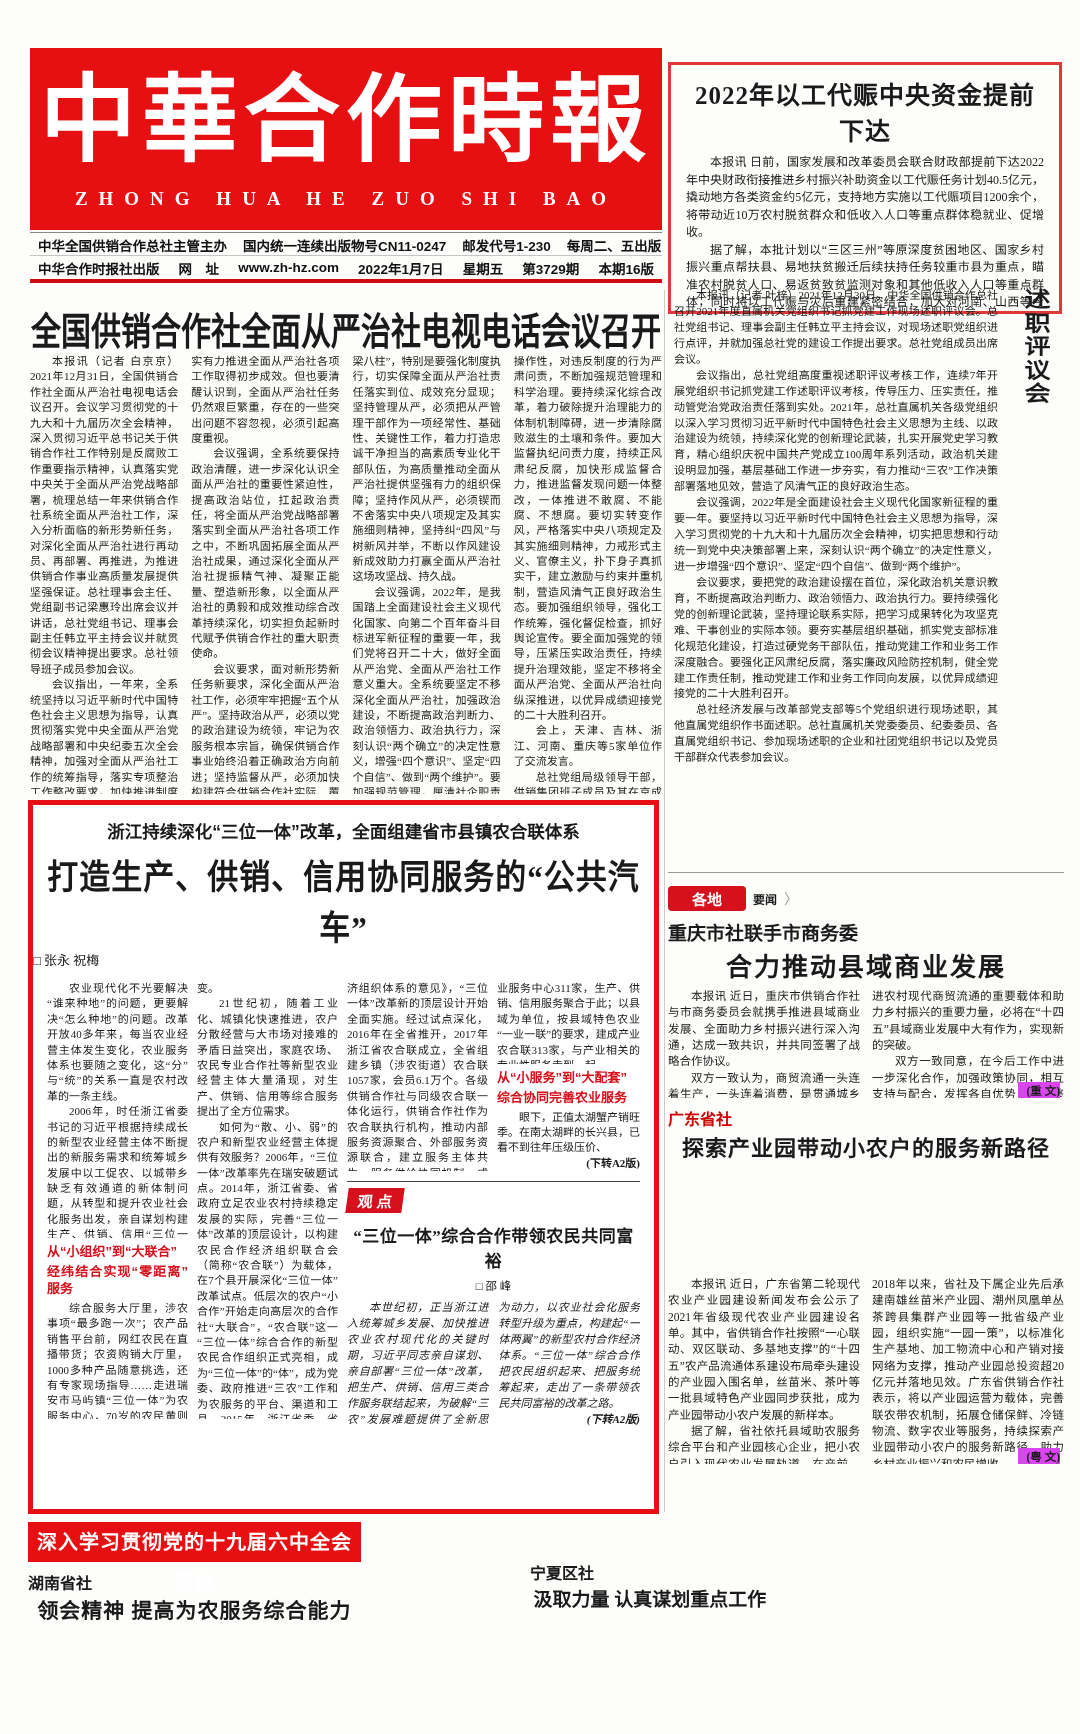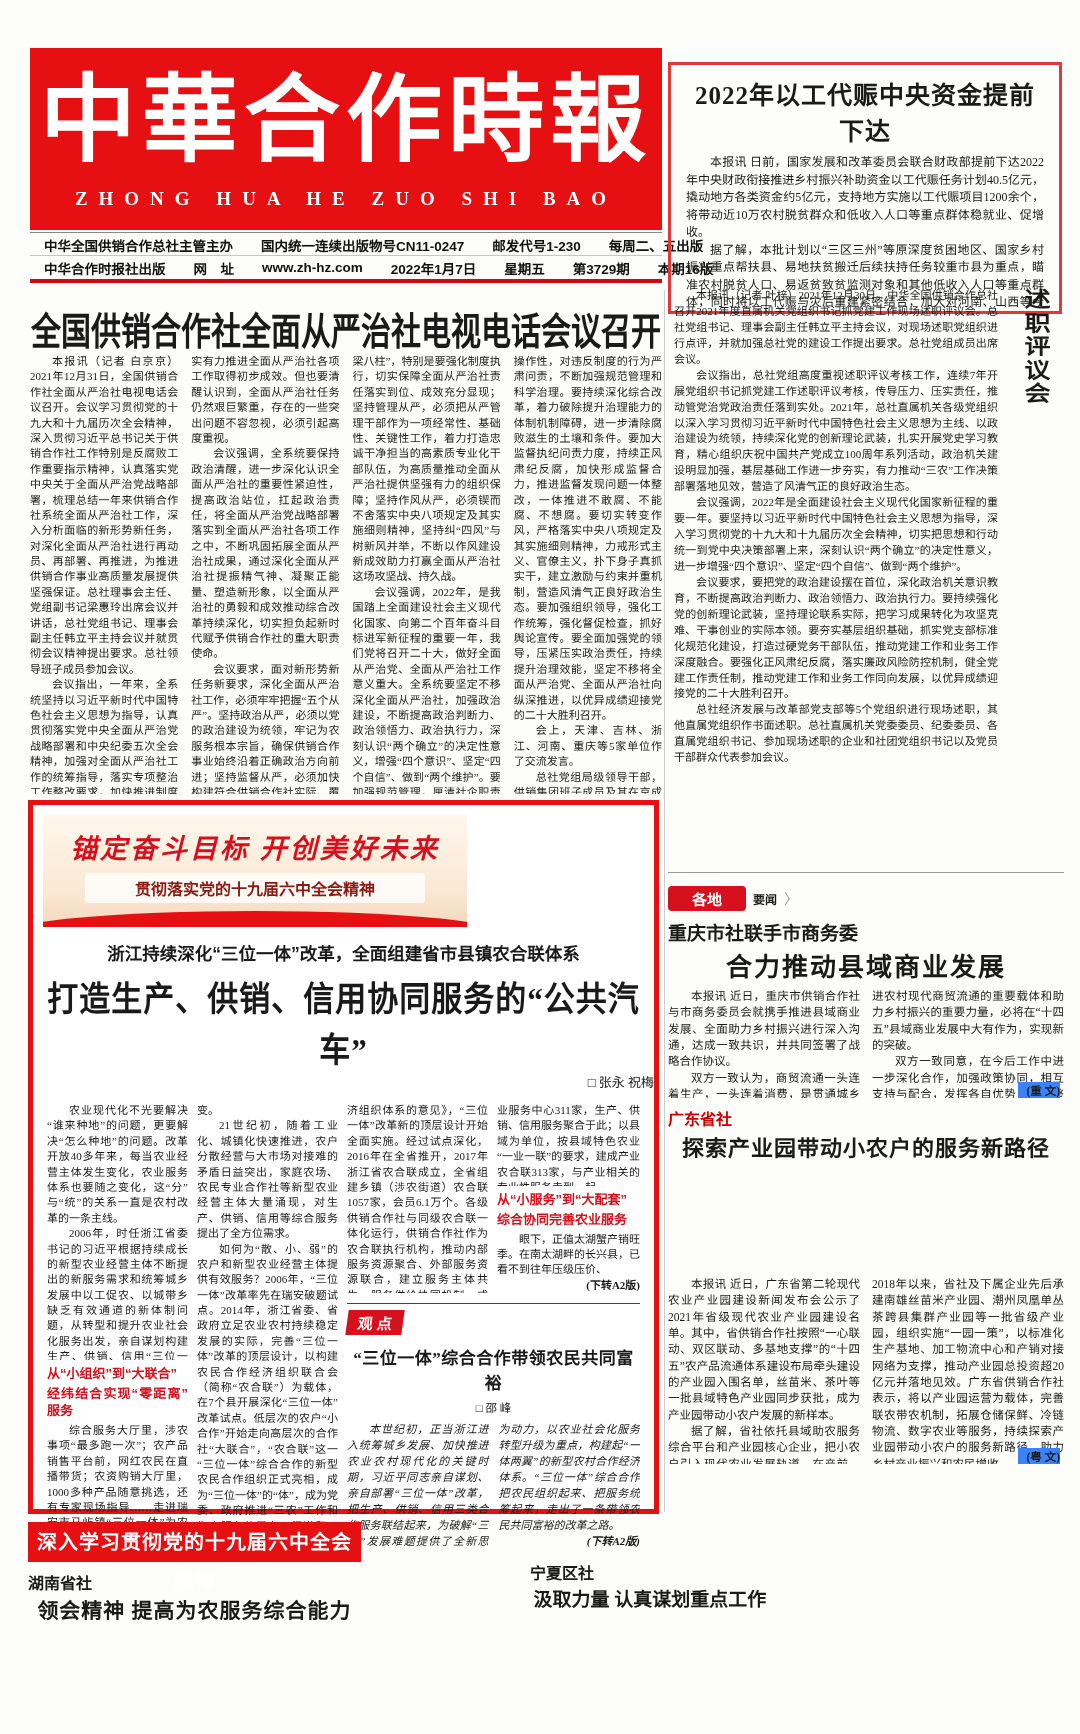--- a/index.html
+++ b/index.html
@@ -6,21 +6,21 @@
   .page{position:relative;width:1080px;height:1734px;background:#fdfdfb;margin:0 auto;
         font-family:"Liberation Serif","DejaVu Serif",serif;color:#1a1a1a;overflow:hidden;}
   .sans{font-family:"Liberation Sans","DejaVu Sans",sans-serif;}
   .abs{position:absolute;}
   
   .masthead{left:30px;top:48px;width:632px;height:182px;background:#e60f12;text-align:center;}
   .mast-title{font-size:96px;font-weight:bold;color:#fff;letter-spacing:6px;line-height:130px;margin-top:8px;}
   .mast-pinyin{font-size:19px;font-weight:bold;color:#fff;letter-spacing:11px;margin-top:2px;}
   .infobar{left:30px;width:632px;height:23px;display:flex;justify-content:space-between;align-items:center;
            font-family:"Liberation Sans","DejaVu Sans",sans-serif;font-size:13.5px;font-weight:bold;color:#111;}
-  .infobar p{margin:14px;text-indent:0;white-space:nowrap;}
+  .infobar p{margin:8px;text-indent:0;white-space:nowrap;}
   .row1{top:232px;border-top:1px solid #888;}
   .row2{top:255px;border-top:1px solid #c5c5c5;}
   .redrule{left:30px;top:279px;width:632px;height:4px;background:#cf0a10;}
   
   .toprightbox{left:668px;top:62px;width:394px;height:252px;border:3px solid #e0393b;box-sizing:border-box;
                padding:2px 15px 0;overflow:hidden;}
   .trb-head{font-size:25px;font-weight:900;text-align:center;margin:8px 0 7px;letter-spacing:1px;}
   .bodytext{font-size:12px;line-height:1.46;text-align:justify;}
   .bodytext p{margin:0;text-indent:2em;}
   
@@ -44,42 +44,42 @@
   .badge{background:#d6101c;color:#fff;font-family:"Liberation Sans","DejaVu Sans",sans-serif;
          font-size:15px;font-weight:bold;padding:2px 24px;border-radius:4px;}
   .gedilabel{font-family:"Liberation Sans","DejaVu Sans",sans-serif;font-size:12px;font-weight:bold;}
   .gediarrow{color:#999;font-size:14px;}
   .cq-kicker{left:668px;top:918px;font-size:19px;font-weight:bold;}
   .cq-head{left:668px;top:946px;width:396px;text-align:center;font-size:26px;font-weight:900;letter-spacing:2px;}
   .twocol{display:flex;gap:12px;position:relative;}
   .scol{flex:1;overflow:hidden;font-size:11.5px;line-height:1.42;text-align:justify;}
   .scol p{margin:0;text-indent:2em;}
   .scol p.cont{text-indent:0;}
-  .sign{position:absolute;right:4px;bottom:0;background:#3b82f6;padding-left:8px;font-weight:bold;font-size:11.5px;}
+  .sign{position:absolute;right:4px;bottom:0;background:#d946ef;padding-left:8px;font-weight:bold;font-size:11.5px;}
   .cq-cols{left:668px;top:988px;width:396px;height:110px;}
   .gd-label{left:668px;top:1106px;font-family:"Liberation Sans","DejaVu Sans",sans-serif;
             font-size:16px;font-weight:bold;color:#c00;}
   .gd-head{left:668px;top:1130px;width:396px;text-align:center;font-size:22px;font-weight:900;letter-spacing:1px;}
   .gd-cols{left:668px;top:1166px;width:396px;height:188px;}
   
   .featurebox{left:28px;top:800px;width:631px;height:714px;border:5px solid #e60f12;box-sizing:border-box;background:#fff;}
   .banner{position:relative;margin:10px 0 0 10px;width:424px;height:112px;overflow:hidden;
           background:linear-gradient(180deg,#fef7ed 0%,#fbe7d2 70%,#f3d7bd 100%);}
   .banner-l1{text-align:center;font-style:italic;font-weight:900;font-size:27px;color:#d6101c;
              letter-spacing:3px;margin-top:12px;}
   .banner-l2{margin:7px auto 0;width:80%;background:rgba(255,255,255,.78);text-align:center;
              font-family:"Liberation Sans","DejaVu Sans",sans-serif;font-weight:bold;font-size:16px;
              color:#8d1a12;padding:3px 0;border-radius:3px;}
   .banner-wave{position:absolute;bottom:-8px;left:-10%;width:120%;height:24px;background:#e60f12;
                border-radius:50% 50% 0 0 / 100% 100% 0 0;}
   .f-kicker{text-align:center;font-family:"Liberation Sans","DejaVu Sans",sans-serif;
             font-size:17.5px;font-weight:bold;margin-top:13px;}
   .f-head{text-align:center;font-size:31px;font-weight:900;letter-spacing:1px;margin-top:6px;
           transform:scaleY(1.12);transform-origin:top center;}
-  .f-byline{text-align:right;font-size:13px;margin-top:11px;color:#222;}
+  .f-byline{text-align:left;font-size:13px;margin-top:11px;color:#222;}
   .f-body{position:relative;margin:12px 14px 0;height:438px;}
   .fcol{position:absolute;top:0;width:141px;font-size:11px;line-height:1.4;text-align:justify;overflow:hidden;}
   .fcol p{margin:0;text-indent:2em;}
   .fcol p.cont{text-indent:0;}
   .fc1{left:0;height:438px;display:flex;flex-direction:column;}
   .fc2{left:150px;height:438px;}
   .fc3{left:300px;height:190px;}
   .fc4{left:450px;width:143px;height:190px;display:flex;flex-direction:column;}
   .flow1{flex:1 1 auto;overflow:hidden;}
   .flow2{flex:0 0 auto;overflow:hidden;}
@@ -204,25 +204,20 @@
         <p>本报讯 近日，广东省第二轮现代农业产业园建设新闻发布会公示了2021年省级现代农业产业园建设名单。其中，省供销合作社按照“一心联动、双区联动、多基地支撑”的“十四五”农产品流通体系建设布局牵头建设的产业园入围名单，丝苗米、茶叶等一批县域特色产业园同步获批，成为产业园带动小农户发展的新样本。</p>
         <p>据了解，省社依托县域助农服务综合平台和产业园核心企业，把小农户引入现代农业发展轨道，在产前、产中、产后各环节提供全产业链社会化服务。</p>
       </div>
     <div class="scol">
         <p class="cont">2018年以来，省社及下属企业先后承建南雄丝苗米产业园、潮州凤凰单丛茶跨县集群产业园等一批省级产业园，组织实施“一园一策”，以标准化生产基地、加工物流中心和产销对接网络为支撑，推动产业园总投资超20亿元并落地见效。广东省供销合作社表示，将以产业园运营为载体，完善联农带农机制，拓展仓储保鲜、冷链物流、数字农业等服务，持续探索产业园带动小农户的服务新路径，助力乡村产业振兴和农民增收。</p>
       </div>
     <div class="sign">(粤 文)</div>
   </div>
 
   <div class="abs featurebox">
-    <div class="banner">
-      <div class="banner-l1">锚定奋斗目标  开创美好未来</div>
-      <div class="banner-l2">贯彻落实党的十九届六中全会精神</div>
-      <div class="banner-wave"></div>
-    </div>
     <div class="f-kicker">浙江持续深化“三位一体”改革，全面组建省市县镇农合联体系</div>
     <div class="f-head">打造生产、供销、信用协同服务的“公共汽车”</div>
     <div class="f-byline">□ 张永 祝梅</div>
     <div class="f-body">
       <div class="fcol fc1">
         <div class="flow1">
             <p>农业现代化不光要解决“谁来种地”的问题，更要解决“怎么种地”的问题。改革开放40多年来，每当农业经营主体发生变化，农业服务体系也要随之变化，这“分”与“统”的关系一直是农村改革的一条主线。</p>
             <p>2006年，时任浙江省委书记的习近平根据持续成长的新型农业经营主体不断提出的新服务需求和统筹城乡发展中以工促农、以城带乡缺乏有效通道的新体制问题，从转型和提升农业社会化服务出发，亲自谋划构建生产、供销、信用“三位一体”新型农村合作经济体系，开启了农业双层经营体制再创新再完善的新的改革历程。</p>
           </div>
         <div class="subhead">从“小组织”到“大联合”</div>

